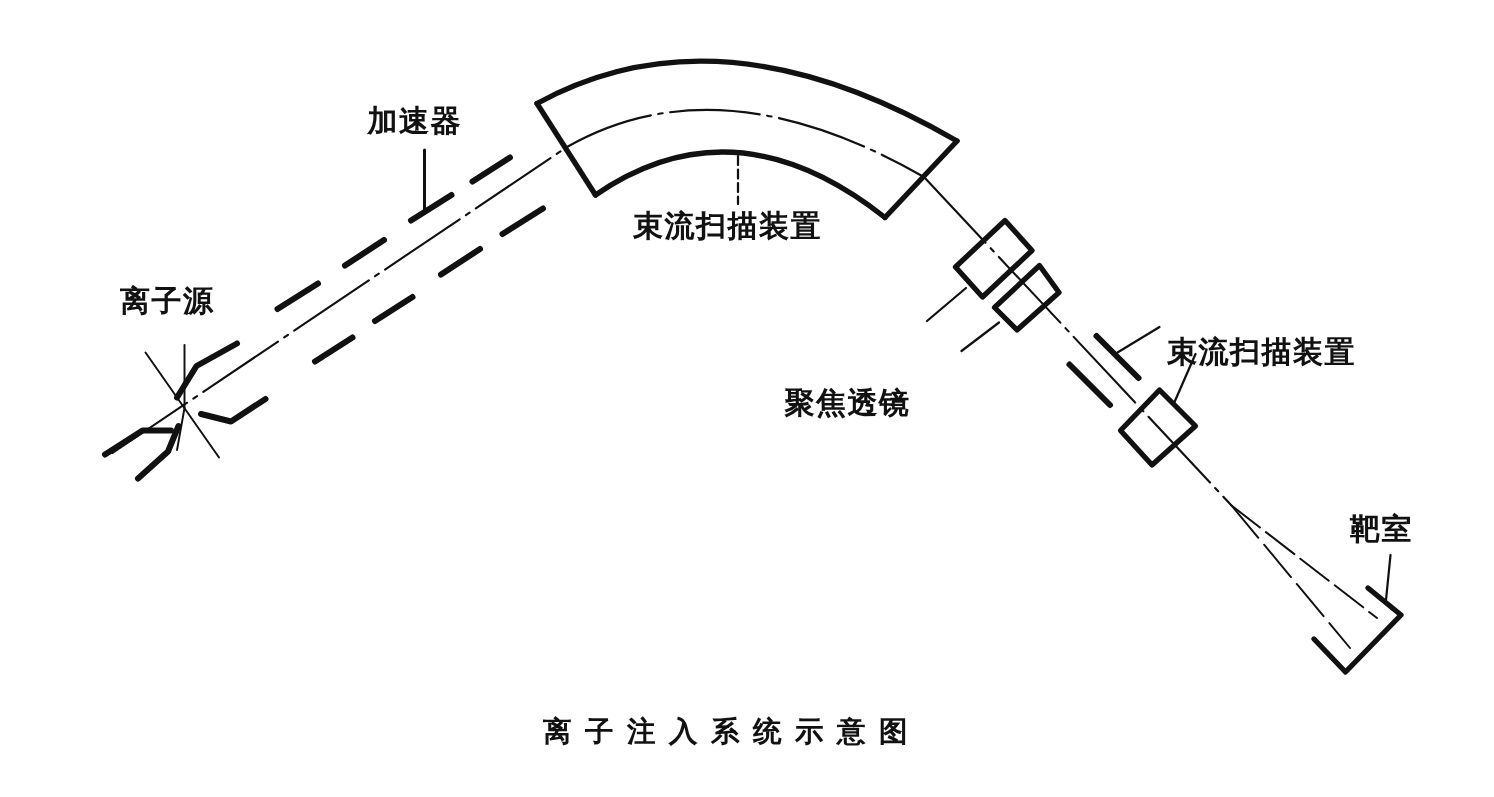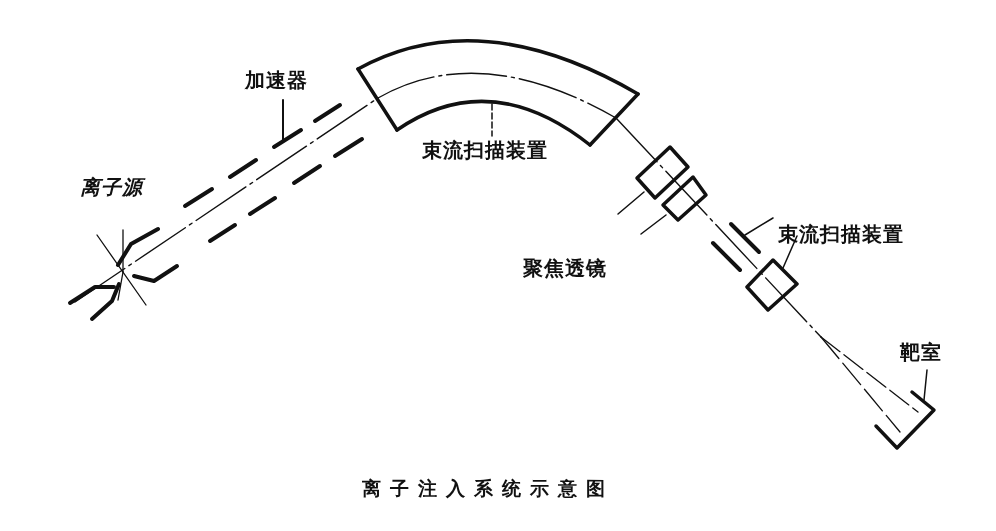--- a/index.html
+++ b/index.html
@@ -89,18 +89,18 @@
         <line x1="821" y1="337" x2="918" y2="412" stroke-dasharray="24 5"></line>
         <line x1="821" y1="337" x2="900" y2="432" stroke-dasharray="28 6"></line>
       </g>
       <polyline points="912,392 934,410 897,448 876,426" stroke-width="3.5"></polyline>
       <line x1="927" y1="370" x2="924" y2="400" stroke-width="1.5"></line>
     </g>
   </g>
 </svg>
 
 <div class="label lbl-md" style="left:245px; top:70px;">加速器</div>
-<div class="label lbl-md" style="left:80px; top:177px;font-style:italic;">离子源</div>
+<div class="label lbl-md" style="left:80px; top:190px;">离子源</div>
 <div class="label lbl-md" style="left:422px; top:140px;">束流扫描装置</div>
 <div class="label lbl-md" style="left:523px; top:210px;margin-top:48px;">聚焦透镜</div>
 <div class="label lbl-md" style="left:778px; top:224px;text-align:center;">束流扫描装置</div>
 <div class="label lbl-md" style="left:900px; top:342px;text-align:center;">靶室</div>
 <div class="label caption" style="left:362px; top:479px;">离子注入系统示意图</div>
 
 </body></html>

